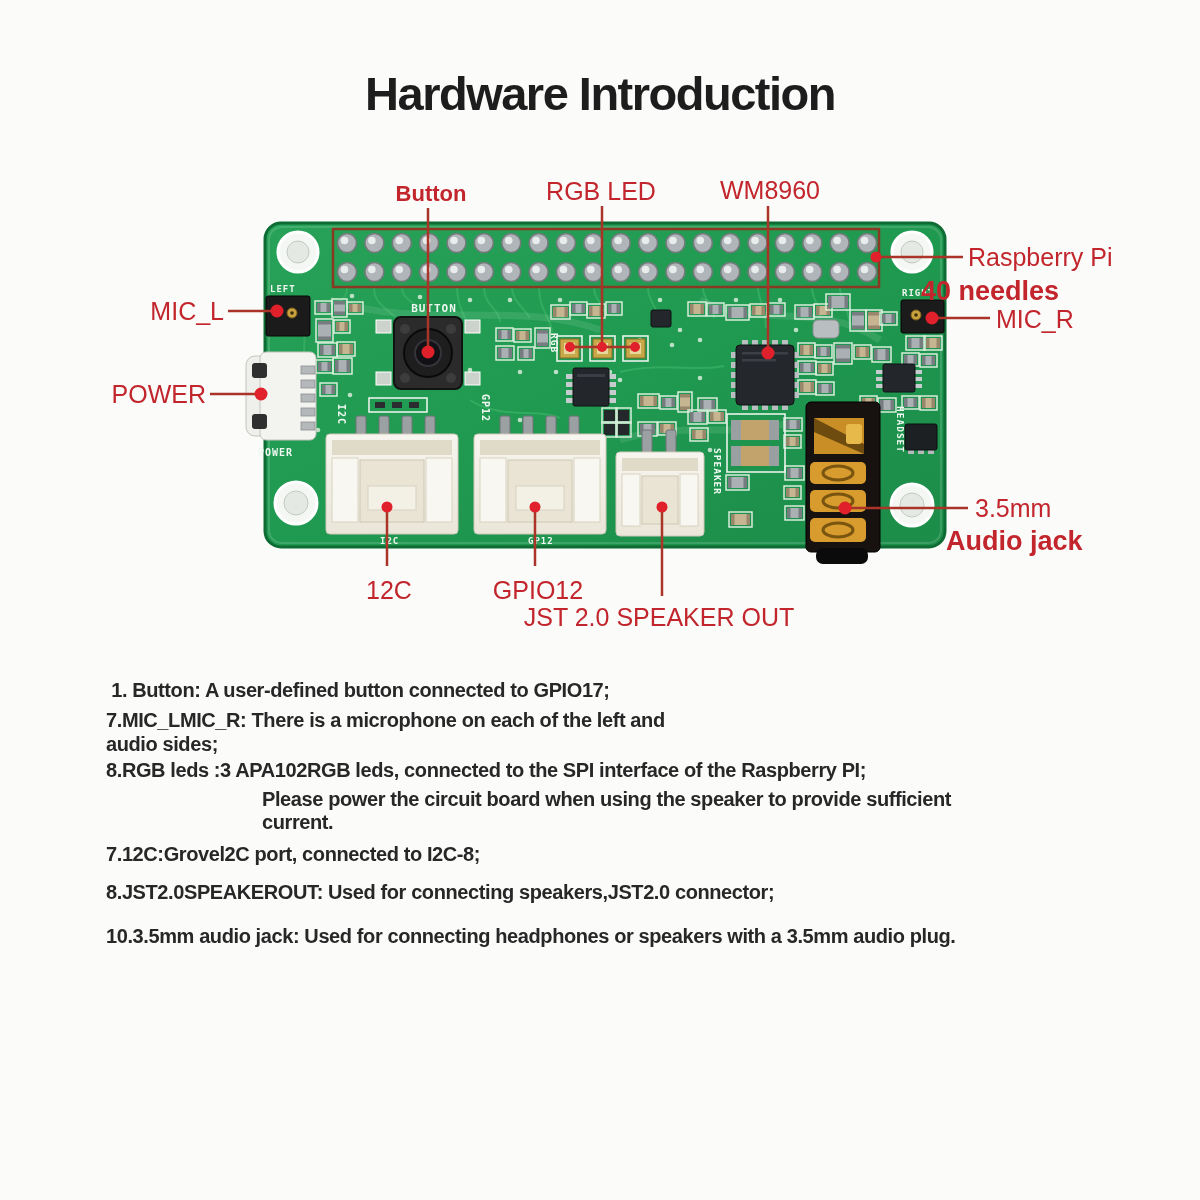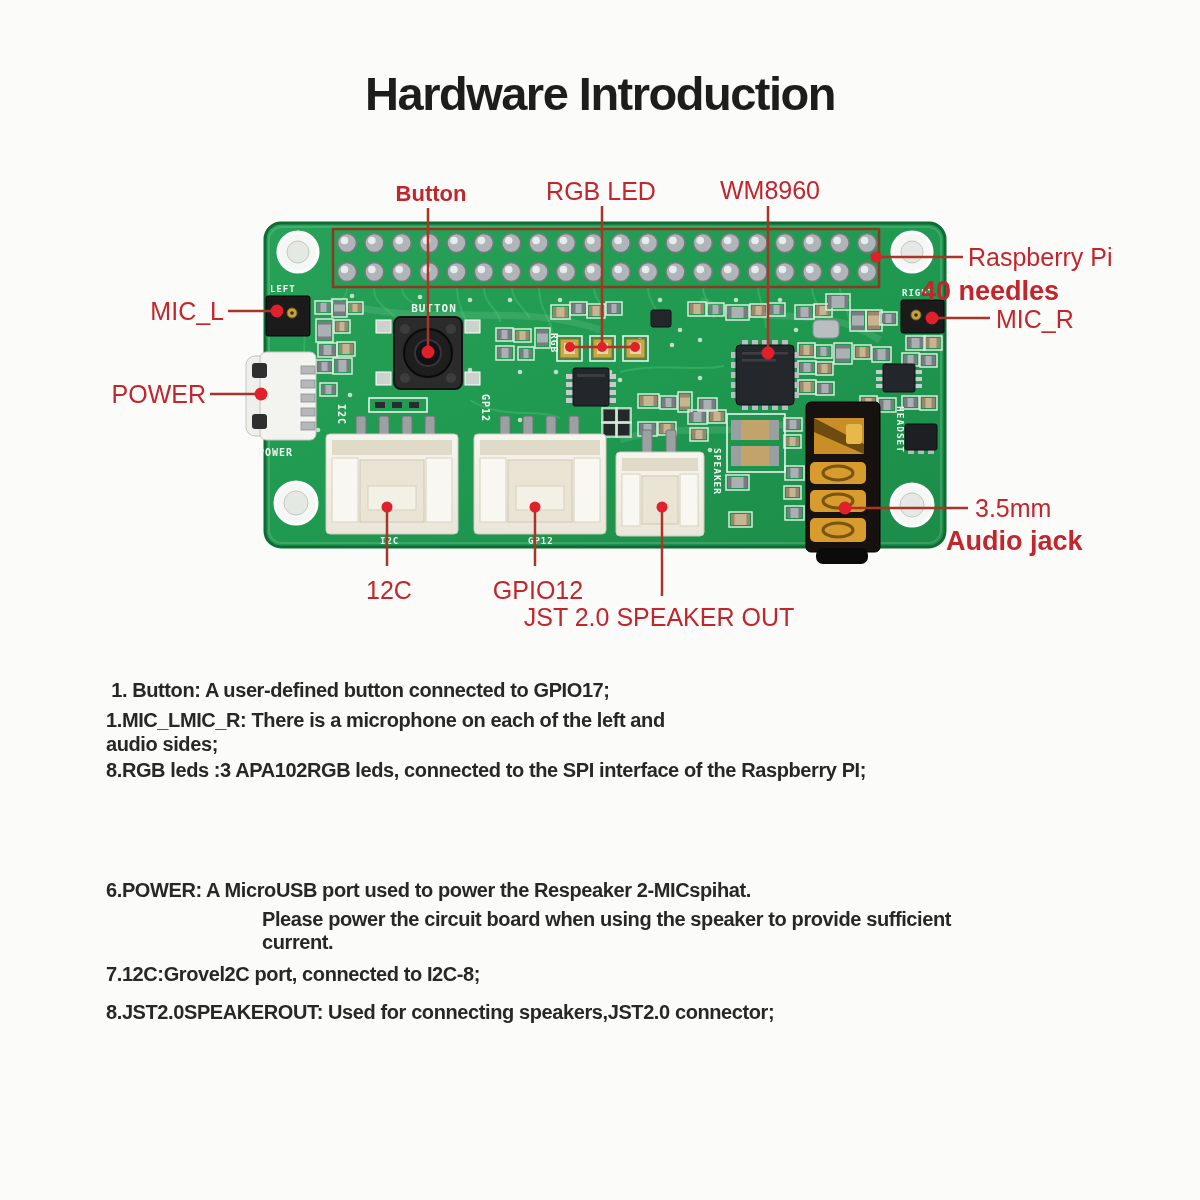--- a/index.html
+++ b/index.html
@@ -725,22 +725,22 @@
       <circle class="adot" cx="662" cy="507" r="5.5"></circle>
       <line class="aline" x1="662" y1="512" x2="662" y2="596"></line>
       <text class="lbl" text-anchor="middle" x="659" y="626">JST 2.0 SPEAKER OUT</text>
     </g>
   </svg>
 
   <h1 class="title">Hardware Introduction</h1>
 
   <div class="notes">
     <p class="mt10"> 1. Button: A user-defined button connected to GPIO17;</p>
-    <p class="mt6">1.MIC_LMIC_R: There is a microphone on each of the left and</p>
+    <p class="mt6">7.MIC_LMIC_R: There is a microphone on each of the left and</p>
     <p>audio sides;</p>
     <p class="mt2">8.RGB leds :3 APA102RGB leds, connected to the SPI interface of the Raspberry PI;</p>
-    <p class="mt96">6.POWER: A MicroUSB port used to power the Respeaker 2-MICspihat.</p>
     <p class="mt6 ind">Please power the circuit board when using the speaker to provide sufficient</p>
     <p class="ind">current.</p>
     <p class="mt8">7.12C:Grovel2C port, connected to I2C-8;</p>
     <p class="mt14">8.JST2.0SPEAKEROUT: Used for connecting speakers,JST2.0 connector;</p>
+    <p class="mt20">10.3.5mm audio jack: Used for connecting headphones or speakers with a 3.5mm audio plug.</p>
   </div>
 </div>
 
 </body></html>

